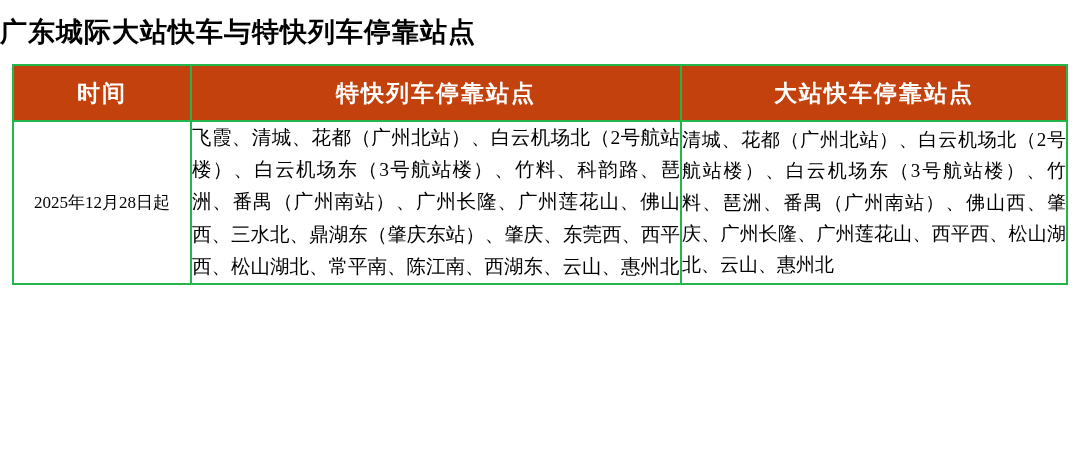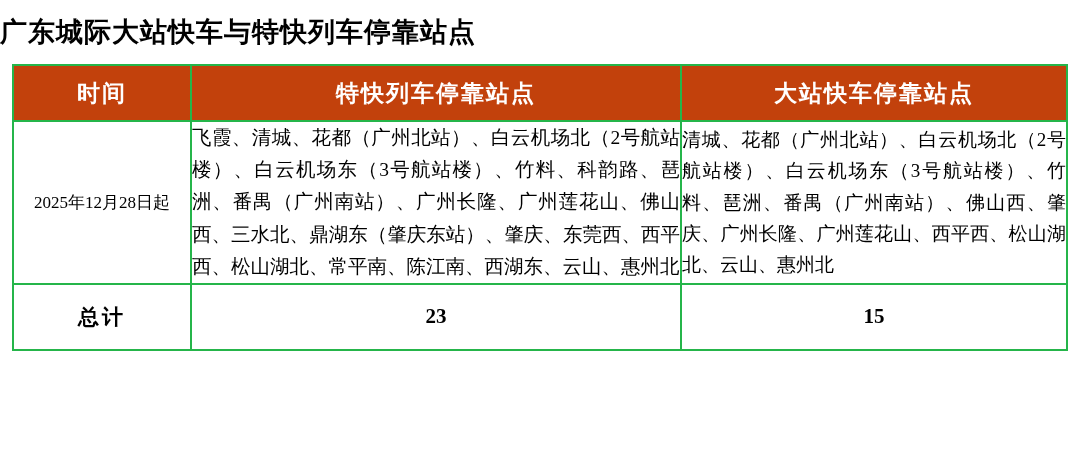--- a/index.html
+++ b/index.html
@@ -105,21 +105,16 @@
         <th>特快列车停靠站点</th>
         <th>大站快车停靠站点</th>
       </tr>
     </thead>
     <tbody>
       <tr>
         <td class="cell-date">2025年12月28日起</td>
         <td class="cell-list a">飞霞、清城、花都（广州北站）、白云机场北（2号航站楼）、白云机场东（3号航站楼）、竹料、科韵路、琶洲、番禺（广州南站）、广州长隆、广州莲花山、佛山西、三水北、鼎湖东（肇庆东站）、肇庆、东莞西、西平西、松山湖北、常平南、陈江南、西湖东、云山、惠州北</td>
         <td class="cell-list b">清城、花都（广州北站）、白云机场北（2号航站楼）、白云机场东（3号航站楼）、竹料、琶洲、番禺（广州南站）、佛山西、肇庆、广州长隆、广州莲花山、西平西、松山湖北、云山、惠州北</td>
       </tr>
-      <tr class="row-total">
-        <td class="total-label">总计</td>
-        <td class="total-num">23</td>
-        <td class="total-num">15</td>
-      </tr>
     </tbody>
   </table>
 
 </div>
 
 </body></html>

